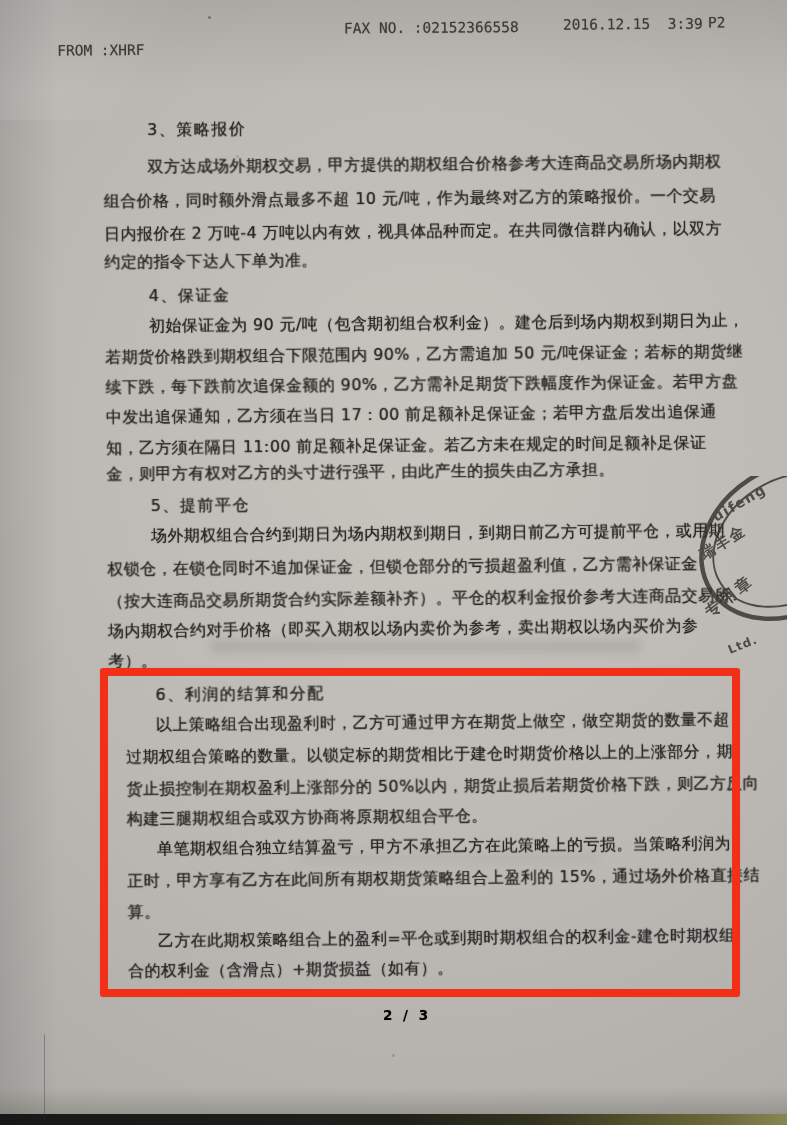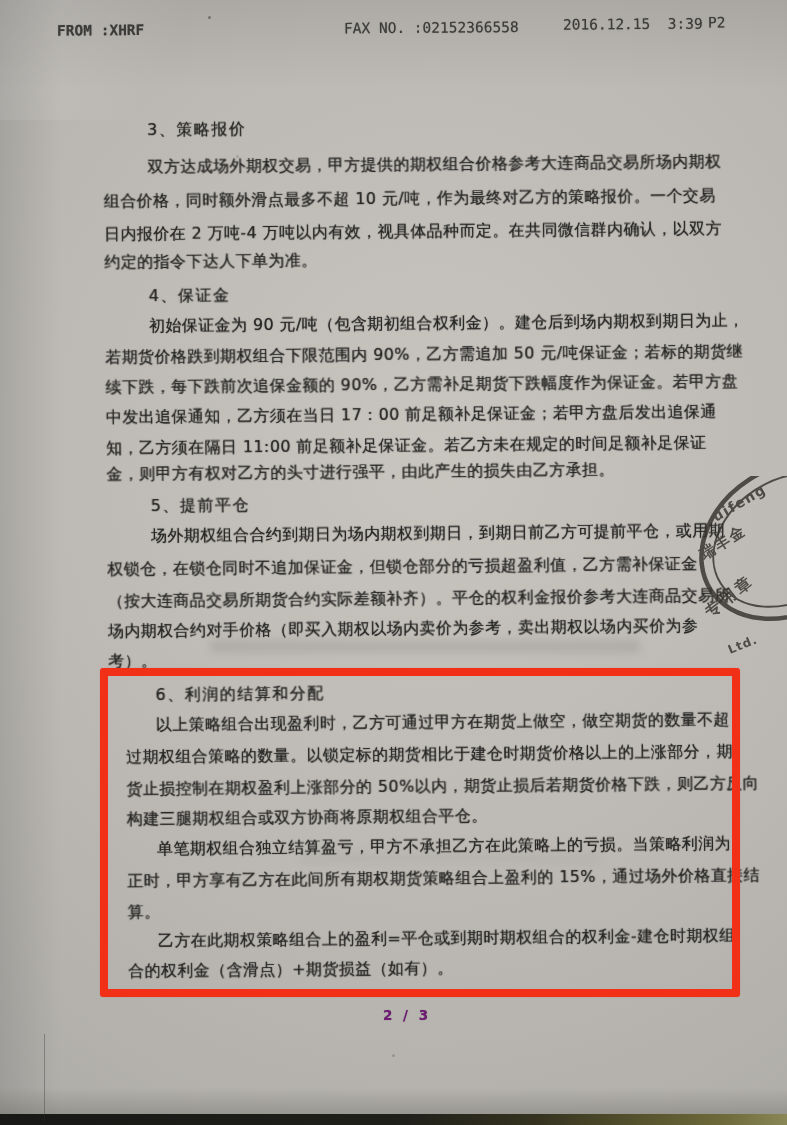--- a/index.html
+++ b/index.html
@@ -44,41 +44,41 @@
   
   .smudge{position:absolute;background:rgba(110,108,100,.20);filter:blur(4px);border-radius:4px;}
 
   
   .hibox{position:absolute;left:100px;top:668px;width:640px;height:329px;
     border:8px solid #f23018;border-radius:3px;box-sizing:border-box;
     box-shadow:0 0 1px rgba(200,30,10,.5);}
 
   
   .pageno{position:absolute;left:383px;top:1007px;font-size:13.5px;font-weight:bold;
-    color:#701a75;letter-spacing:3px;text-shadow:0 0 1px rgba(47,47,45,.6);}
+    color:#000000;letter-spacing:3px;text-shadow:0 0 1px rgba(47,47,45,.6);}
 
   
   .stamp{position:absolute;left:686px;top:476px;width:101px;height:196px;overflow:hidden;
     opacity:.82;}
 </style>
 </head>
 <body>
 
 <div class="shade-top"></div>
 <div class="shade-corner"></div>
 <div class="shade-left"></div>
 <div class="bottom-soft"></div>
 <div class="bottom-edge"></div>
 <div class="crease"></div>
 <div class="speck" style="left:208px;top:16px;"></div>
 <div class="speck" style="left:392px;top:1054px;opacity:.5;"></div>
 <div class="speck" style="left:236px;top:155px;opacity:.4;"></div>
 
 <div class="fax">
-  <span style="left:57px;top:20px;font-weight:bold;">FROM :XHRF</span>
+  <span style="left:57px;top:40px;">FROM :XHRF</span>
   <span style="left:344px;top:20px;">FAX NO. :02152366558</span>
   <span style="left:563px;top:18px;">2016.12.15  3:39</span>
   <span style="left:700px;top:17px;margin-left:8px;">P2</span>
 </div>
 
 <div class="smudge" style="left:210px;top:640px;width:430px;height:13px;"></div>
 <div class="smudge" style="left:300px;top:853px;width:300px;height:10px;opacity:.5;"></div>
 
 <div class="doc">
   <div class="ln h" style="top:118px;">3、策略报价</div>

